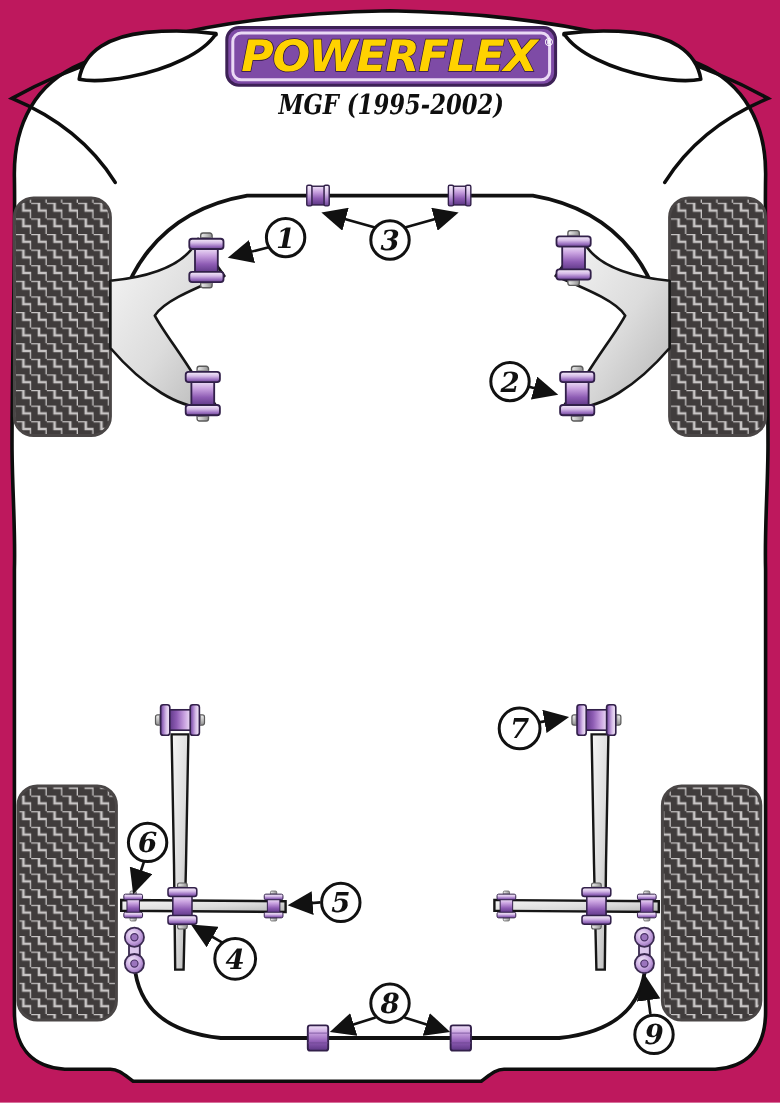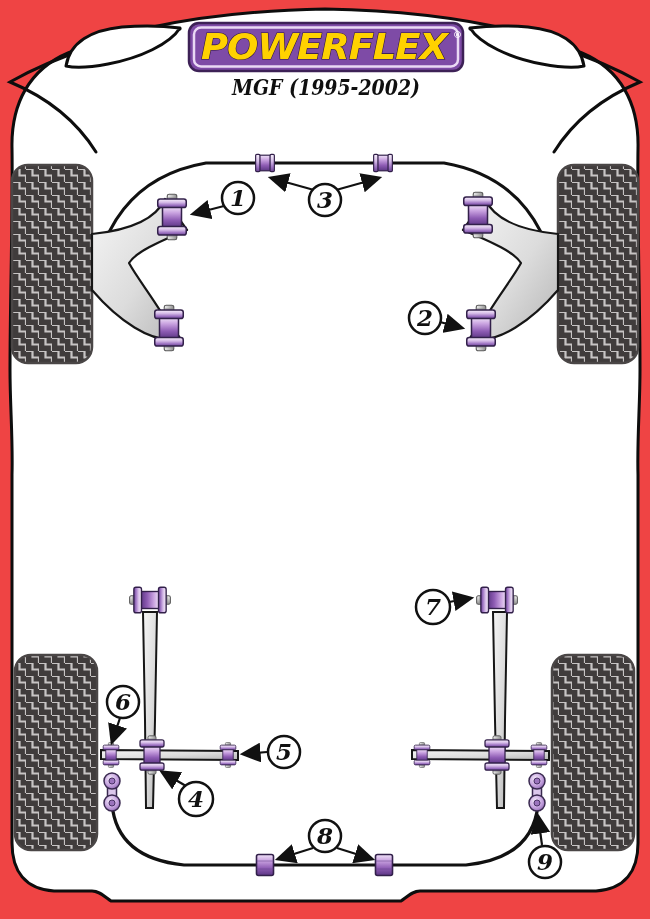--- a/index.html
+++ b/index.html
@@ -1,16 +1,16 @@
 <!DOCTYPE html>
 <html><head>
 <meta charset="utf-8">
 <style>
   html,body{margin:0;padding:0;background:#ffffff;}
-  .stage{width:650px;height:919px;position:relative;background:#ef4444;overflow:hidden;}
+  .stage{width:650px;height:919px;position:relative;background:#be185d;overflow:hidden;}
   svg{display:block;}
   .brand-text{font-family:"DejaVu Sans","Liberation Sans",sans-serif;font-weight:bold;font-style:italic;}
   .model-text{font-family:"DejaVu Serif","Liberation Serif",serif;font-weight:bold;font-style:italic;}
   .callout-num{font-family:"DejaVu Serif","Liberation Serif",serif;font-weight:bold;font-style:italic;}
 </style>
 </head>
 <body>
 
 <div class="stage">
 <svg width="650" height="919" viewBox="0 0 650 919">

